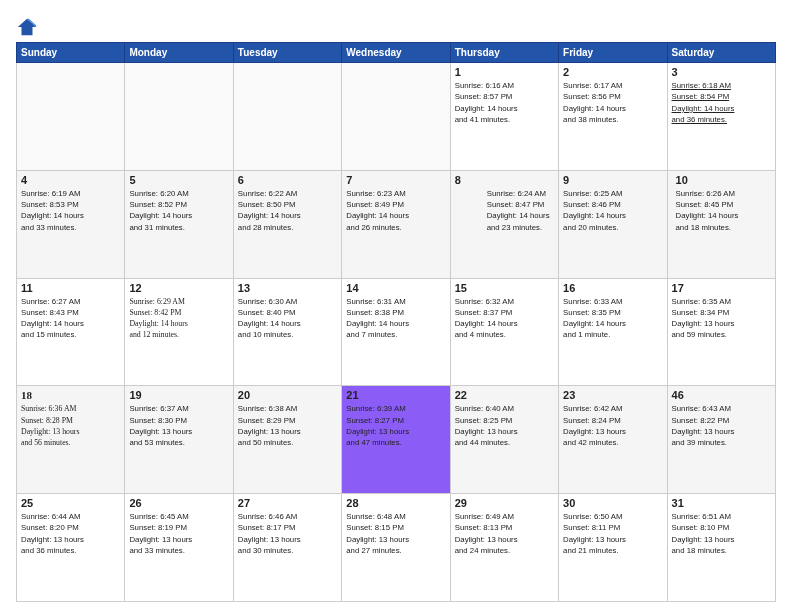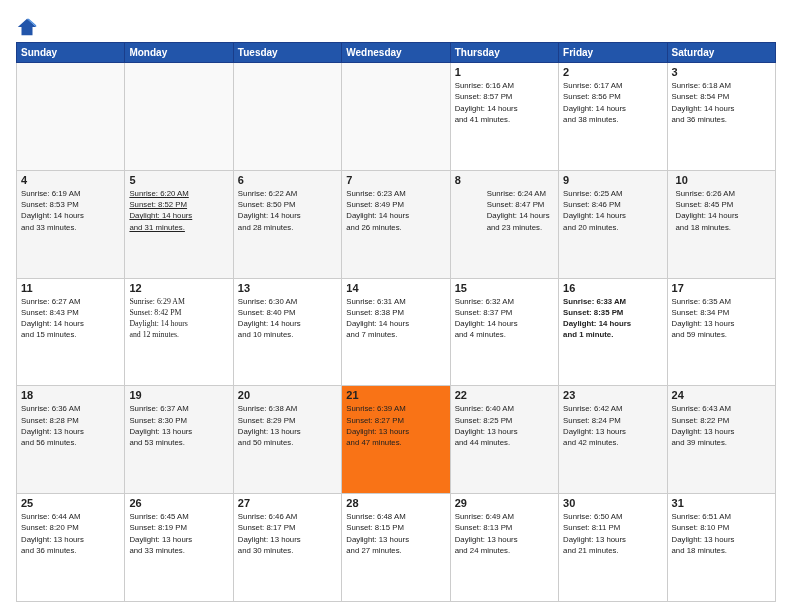--- a/index.html
+++ b/index.html
@@ -157,37 +157,37 @@
           </td>
           <td>
             <span class="day-num">2</span>
             <div class="day-info" style="white-space: pre-line;">Sunrise: 6:17 AM
 Sunset: 8:56 PM
 Daylight: 14 hours
 and 38 minutes.</div>
           </td>
           <td>
             <span class="day-num">3</span>
-            <div class="day-info" style="white-space: pre-line;">Sunrise: 6:18 AM
+            <div class="day-info" style="white-space: pre-line; text-decoration: underline;">Sunrise: 6:18 AM
 Sunset: 8:54 PM
 Daylight: 14 hours
 and 36 minutes.</div>
           </td>
         </tr>
         <tr>
           <td style="background: rgb(245, 245, 245);">
             <span class="day-num">4</span>
             <div class="day-info" style="white-space: pre-line;">Sunrise: 6:19 AM
 Sunset: 8:53 PM
 Daylight: 14 hours
 and 33 minutes.</div>
           </td>
           <td style="background: rgb(245, 245, 245);">
             <span class="day-num">5</span>
-            <div class="day-info" style="white-space: pre-line; text-decoration: underline;">Sunrise: 6:20 AM
+            <div class="day-info" style="white-space: pre-line;">Sunrise: 6:20 AM
 Sunset: 8:52 PM
 Daylight: 14 hours
 and 31 minutes.</div>
           </td>
           <td style="background: rgb(245, 245, 245);">
             <span class="day-num">6</span>
             <div class="day-info" style="white-space: pre-line;">Sunrise: 6:22 AM
 Sunset: 8:50 PM
 Daylight: 14 hours
 and 28 minutes.</div>
@@ -252,56 +252,56 @@
           </td>
           <td>
             <span class="day-num">15</span>
             <div class="day-info" style="white-space: pre-line;">Sunrise: 6:32 AM
 Sunset: 8:37 PM
 Daylight: 14 hours
 and 4 minutes.</div>
           </td>
           <td>
             <span class="day-num">16</span>
-            <div class="day-info" style="white-space: pre-line; font-weight: bold;">Sunrise: 6:33 AM
+            <div class="day-info" style="white-space: pre-line;">Sunrise: 6:33 AM
 Sunset: 8:35 PM
 Daylight: 14 hours
 and 1 minute.</div>
           </td>
           <td>
             <span class="day-num">17</span>
             <div class="day-info" style="white-space: pre-line;">Sunrise: 6:35 AM
 Sunset: 8:34 PM
 Daylight: 13 hours
 and 59 minutes.</div>
           </td>
         </tr>
         <tr>
-          <td style="background: rgb(245, 245, 245);">
+          <td style="background: rgb(245, 245, 245); font-family: Liberation Serif, serif;">
             <span class="day-num">18</span>
             <div class="day-info" style="white-space: pre-line;">Sunrise: 6:36 AM
 Sunset: 8:28 PM
 Daylight: 13 hours
 and 56 minutes.</div>
           </td>
           <td style="background: rgb(245, 245, 245);">
             <span class="day-num">19</span>
             <div class="day-info" style="white-space: pre-line;">Sunrise: 6:37 AM
 Sunset: 8:30 PM
 Daylight: 13 hours
 and 53 minutes.</div>
           </td>
           <td style="background: rgb(245, 245, 245);">
             <span class="day-num">20</span>
             <div class="day-info" style="white-space: pre-line;">Sunrise: 6:38 AM
 Sunset: 8:29 PM
 Daylight: 13 hours
 and 50 minutes.</div>
           </td>
-          <td style="background: #f97316; margin-left: 12px;">
+          <td style="background: #8b5cf6; margin-left: 12px;">
             <span class="day-num">21</span>
             <div class="day-info" style="white-space: pre-line;">Sunrise: 6:39 AM
 Sunset: 8:27 PM
 Daylight: 13 hours
 and 47 minutes.</div>
           </td>
           <td style="background: rgb(245, 245, 245);">
             <span class="day-num">22</span>
             <div class="day-info" style="white-space: pre-line;">Sunrise: 6:40 AM
 Sunset: 8:25 PM
@@ -309,21 +309,21 @@
 and 44 minutes.</div>
           </td>
           <td style="background: rgb(245, 245, 245);">
             <span class="day-num">23</span>
             <div class="day-info" style="white-space: pre-line;">Sunrise: 6:42 AM
 Sunset: 8:24 PM
 Daylight: 13 hours
 and 42 minutes.</div>
           </td>
           <td style="background: rgb(245, 245, 245);">
-            <span class="day-num">24</span>
+            <span class="day-num">46</span>
             <div class="day-info" style="white-space: pre-line;">Sunrise: 6:43 AM
 Sunset: 8:22 PM
 Daylight: 13 hours
 and 39 minutes.</div>
           </td>
         </tr>
         <tr>
           <td>
             <span class="day-num">25</span>
             <div class="day-info" style="white-space: pre-line;">Sunrise: 6:44 AM

